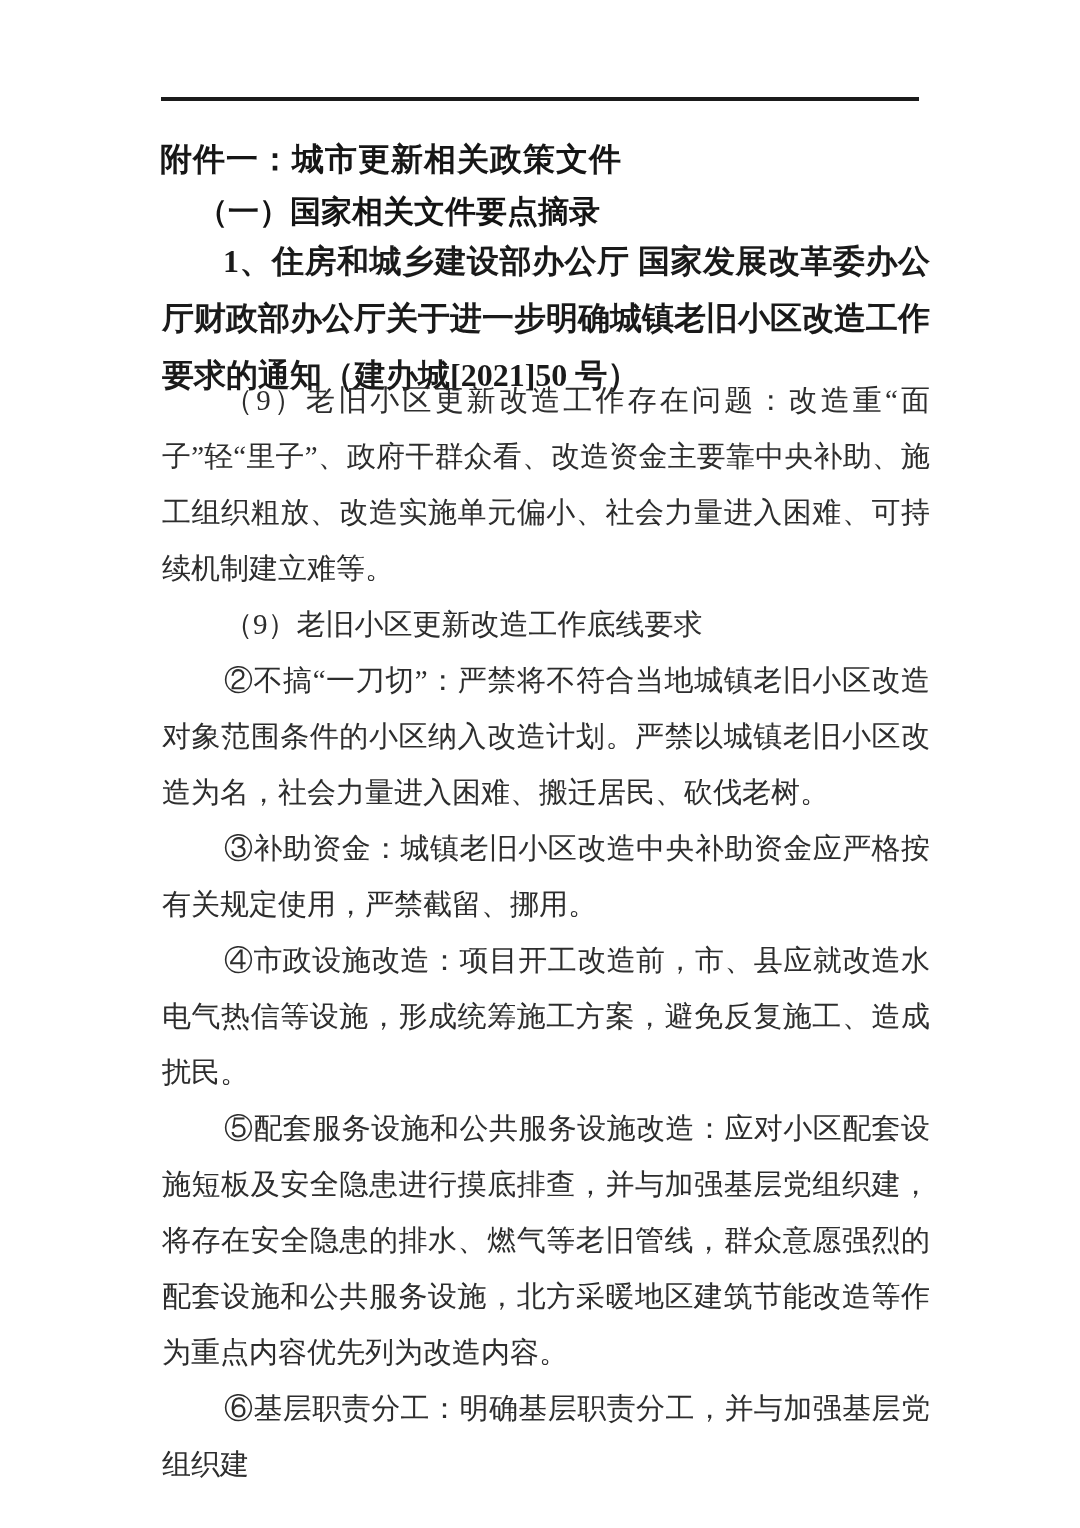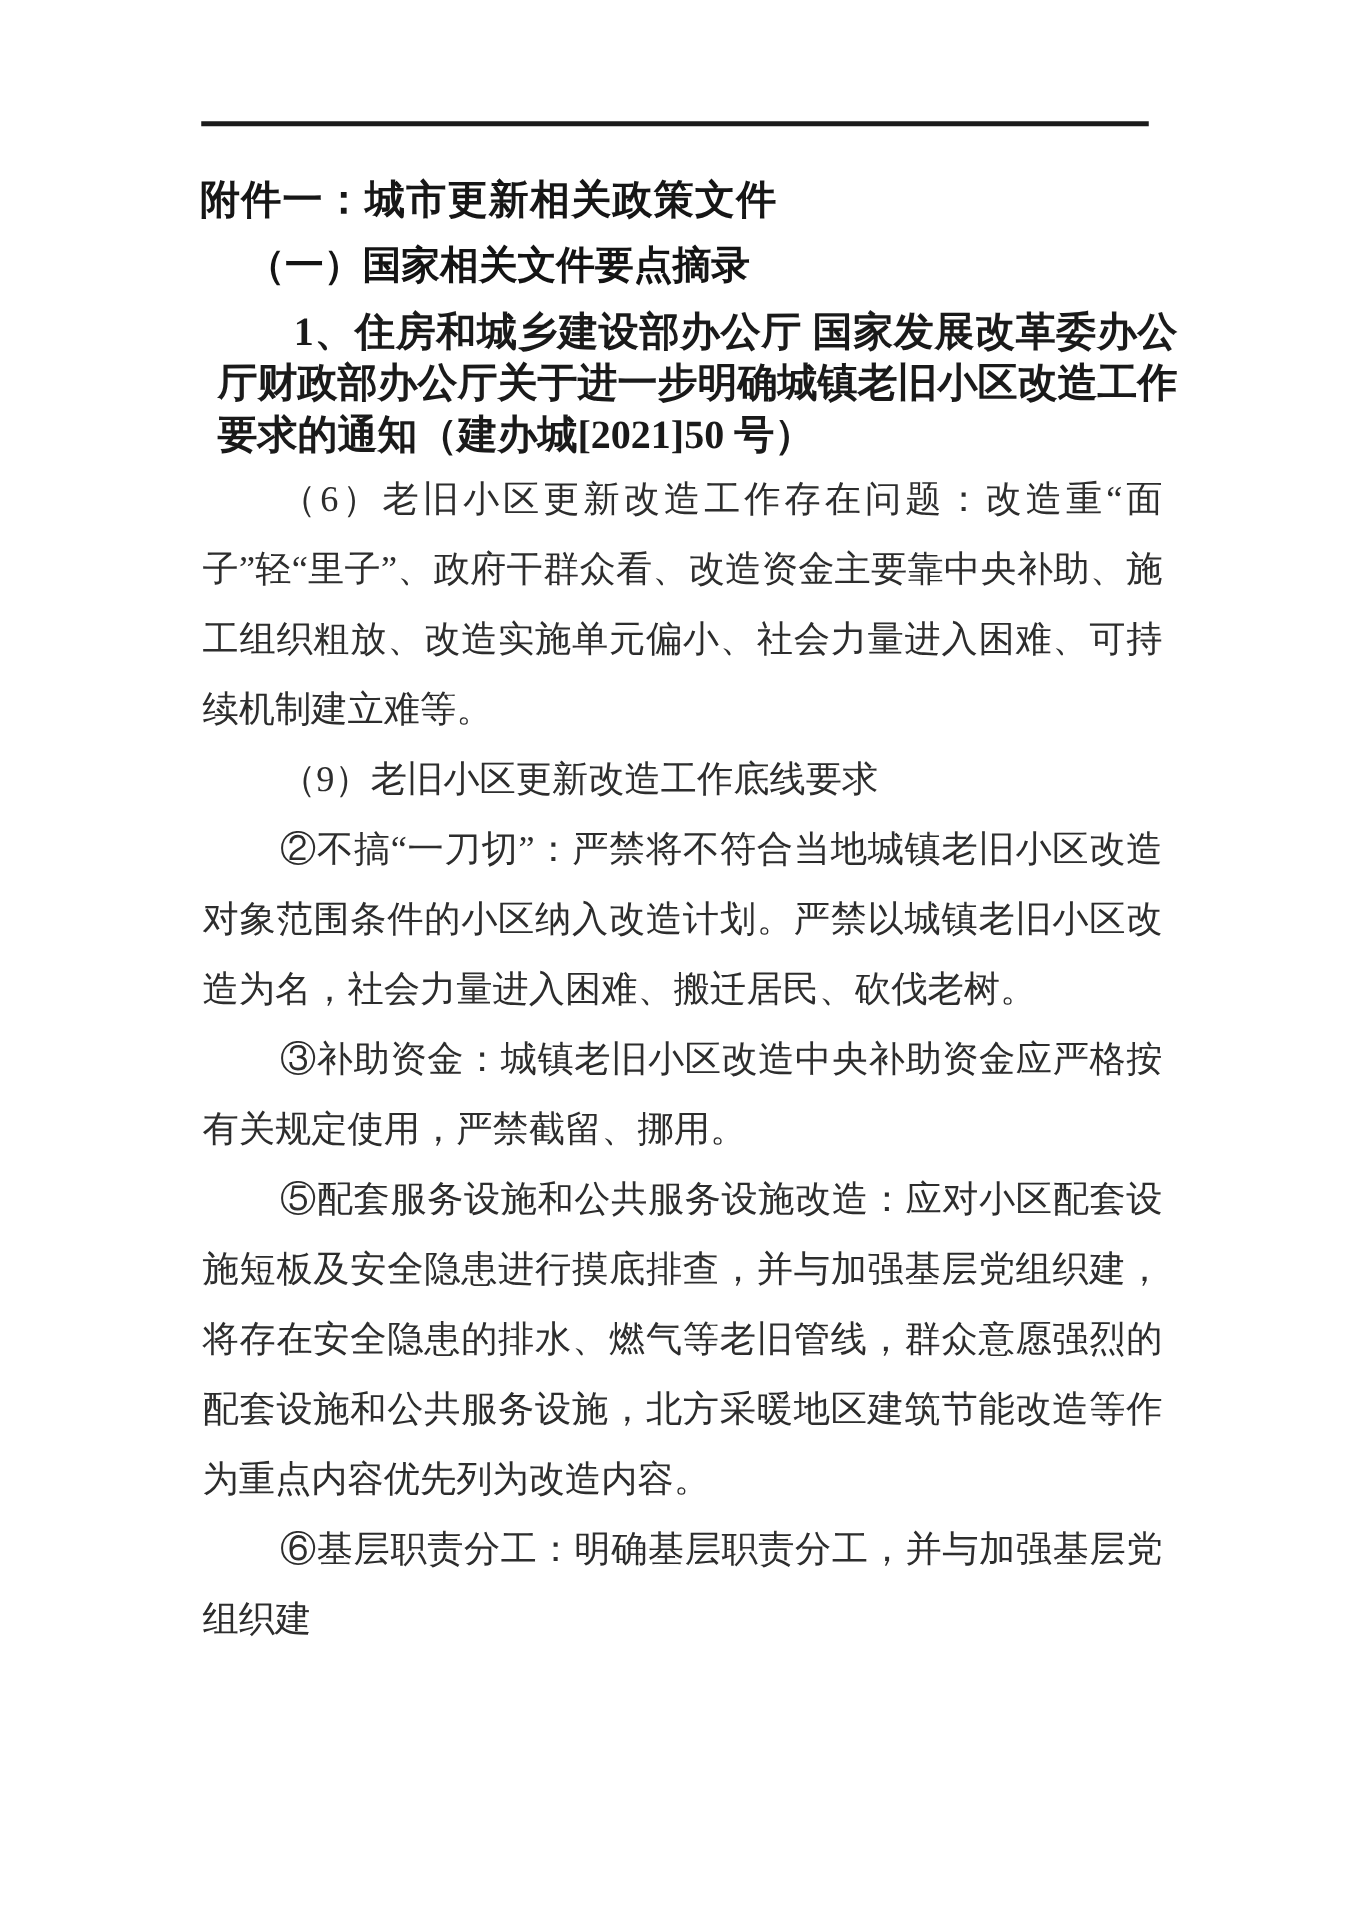--- a/index.html
+++ b/index.html
@@ -47,25 +47,25 @@
     line-height: 37px;
     color: #141414;
     text-indent: 37px;
     white-space: nowrap;
   }
   .doc-heading {
     position: absolute;
     left: 162px;
     top: 233px;
     width: 768px;
-    margin: 12px;
+    margin: 0;
     font-family: "Liberation Serif", serif;
     font-weight: bold;
     font-size: 32px;
-    line-height: 41px;
+    line-height: 57px;
     color: #1a1a1a;
     text-indent: 61px;
     text-align: justify;
   }
   .body-text {
     position: absolute;
     left: 162px;
     top: 372px;
     width: 768px;
     font-size: 29px;
@@ -96,22 +96,23 @@
 
   <div class="header-rule"></div>
 
   <h1 class="doc-title">附件一：城市更新相关政策文件</h1>
 
   <h2 class="section-heading">（一）国家相关文件要点摘录</h2>
 
   <p class="doc-heading">1、住房和城乡建设部办公厅 国家发展改革委办公厅财政部办公厅关于进一步明确城镇老旧小区改造工作要求的通知（建办城[2021]50 号）</p>
 
   <div class="body-text">
-    <p>（6）老旧小区更新改造工作存在问题：改造重“面子”轻“里子”、政府干群众看、改造资金主要靠中央补助、施工组织粗放、改造实施单元偏小、社会力量进入困难、可持续机制建立难等。</p>
+    <p>（9）老旧小区更新改造工作存在问题：改造重“面子”轻“里子”、政府干群众看、改造资金主要靠中央补助、施工组织粗放、改造实施单元偏小、社会力量进入困难、可持续机制建立难等。</p>
     <p>（9）老旧小区更新改造工作底线要求</p>
     <p>②不搞“一刀切”：严禁将不符合当地城镇老旧小区改造对象范围条件的小区纳入改造计划。严禁以城镇老旧小区改造为名，社会力量进入困难、搬迁居民、砍伐老树。</p>
     <p>③补助资金：城镇老旧小区改造中央补助资金应严格按有关规定使用，严禁截留、挪用。</p>
+    <p>④市政设施改造：项目开工改造前，市、县应就改造水电气热信等设施，形成统筹施工方案，避免反复施工、造成扰民。</p>
     <p>⑤配套服务设施和公共服务设施改造：应对小区配套设施短板及安全隐患进行摸底排查，并与加强基层党组织建，将存在安全隐患的排水、燃气等老旧管线，群众意愿强烈的配套设施和公共服务设施，北方采暖地区建筑节能改造等作为重点内容优先列为改造内容。</p>
     <p>⑥基层职责分工：明确基层职责分工，并与加强基层党组织建</p>
   </div>
 
 
 </div>
 
 </body></html>

